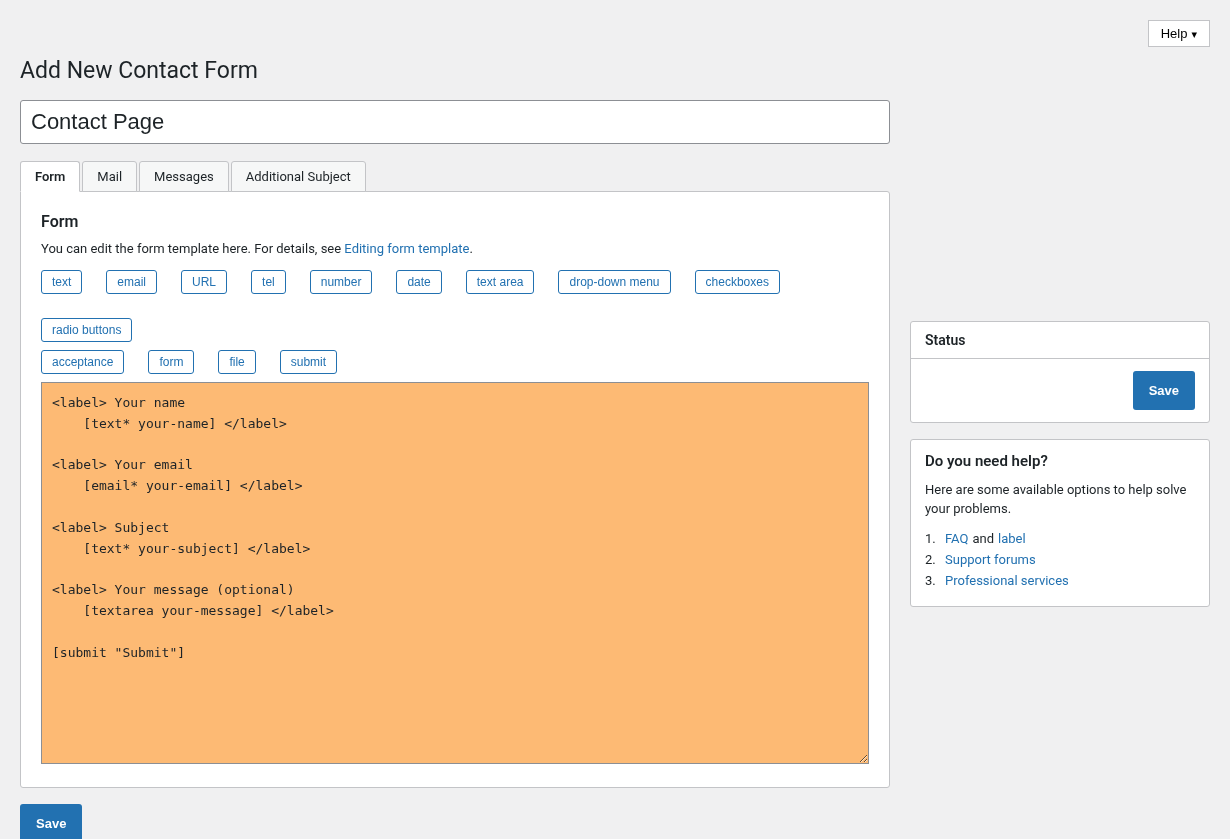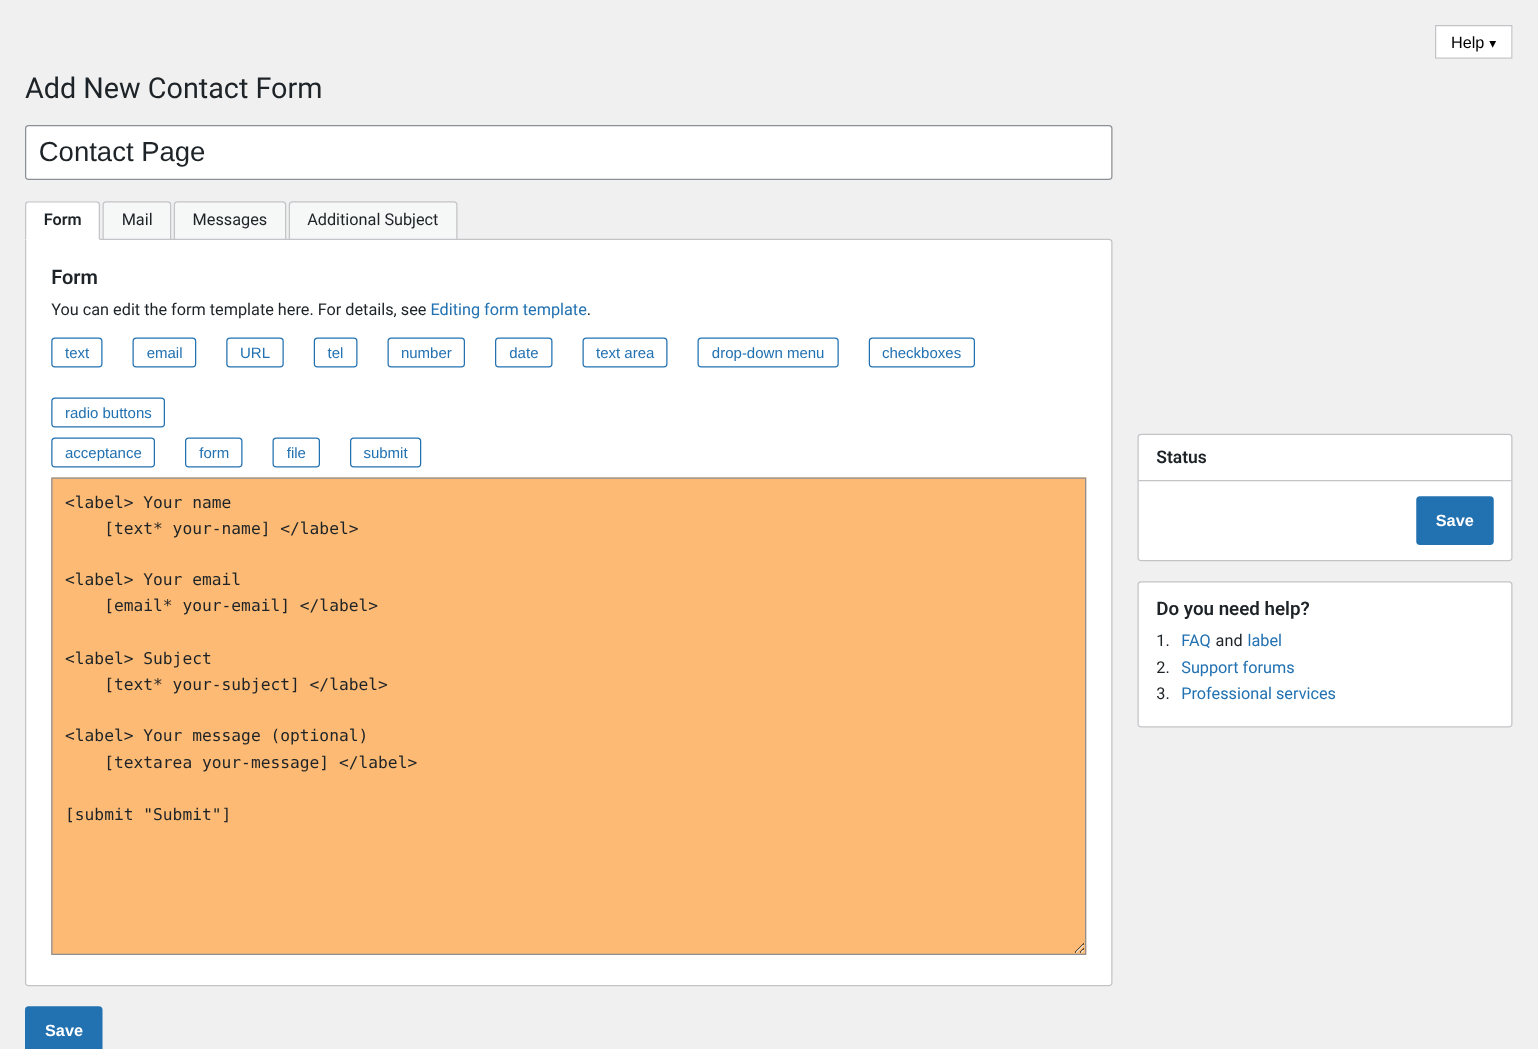--- a/index.html
+++ b/index.html
@@ -309,20 +309,21 @@
         <div class="sidebar-box-content">
           <div class="status-save-row">
             <button class="btn-primary">Save</button>
           </div>
         </div>
       </div>
 
       <div class="sidebar-box">
         <div class="sidebar-box-content">
           <h3 class="help-section-title">Do you need help?</h3>
+          <p class="help-description">Here are some available options to help solve your problems.</p>
           <ol class="help-list">
             <li>
               <a href="#">FAQ</a>
               <span> and </span>
               <a href="#">label</a>
             </li>
             <li>
               <a href="#">Support forums</a>
             </li>
             <li>

